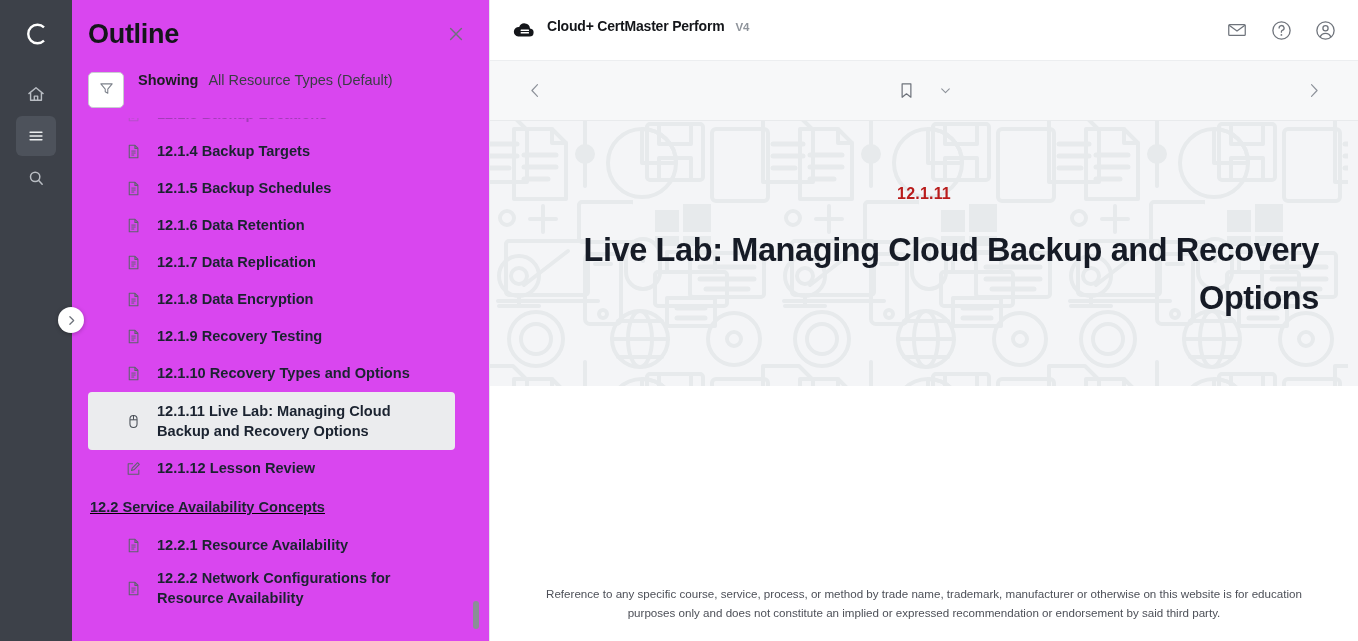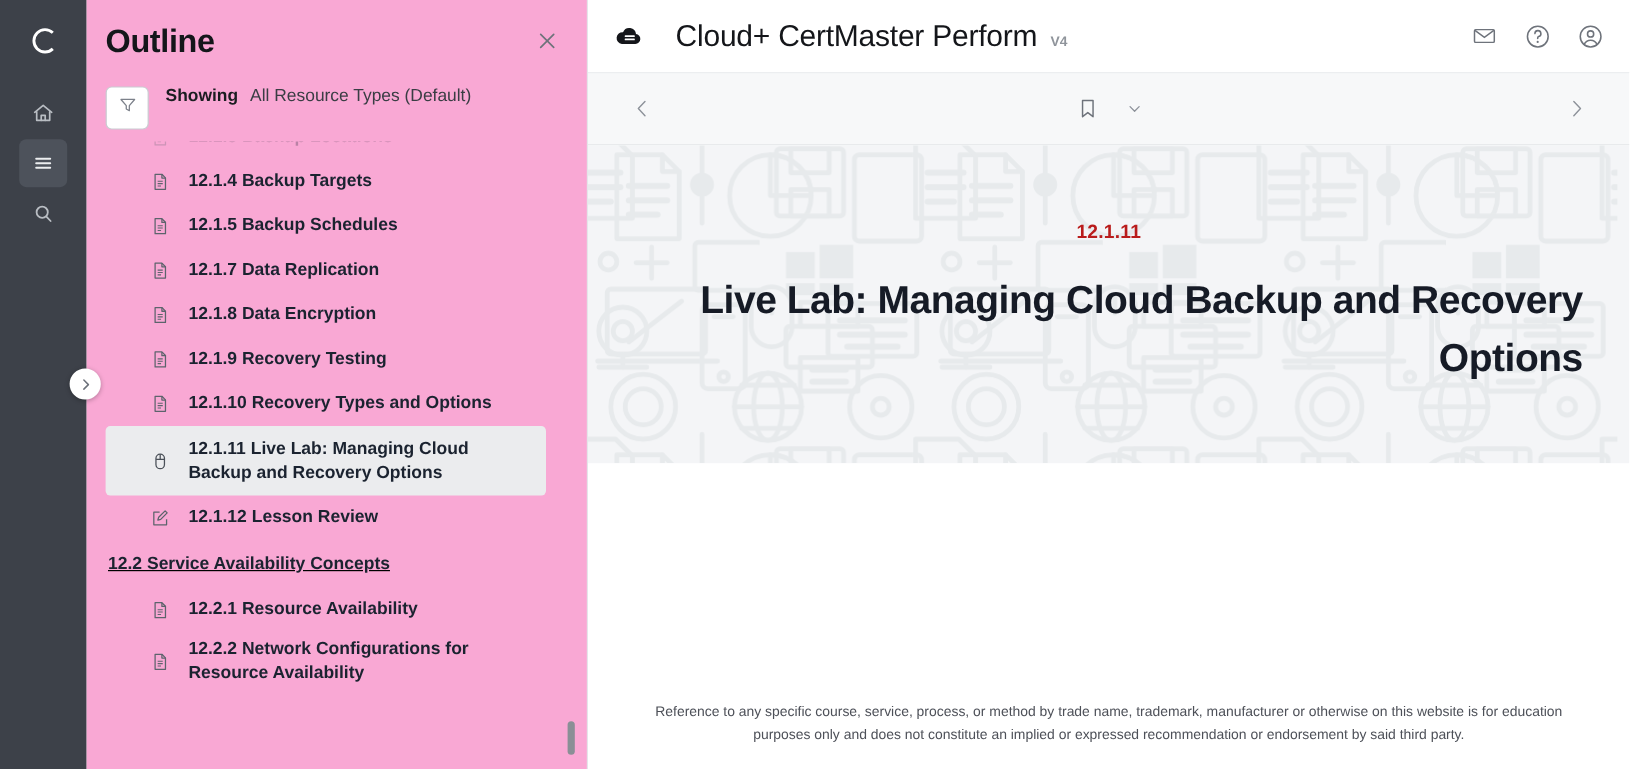--- a/index.html
+++ b/index.html
@@ -46,21 +46,21 @@
     box-shadow: 0 1px 4px rgba(0,0,0,.28);
     display: flex; align-items: center; justify-content: center;
     cursor: pointer;
     z-index: 6;
   }
 
   
   .outline {
     width: 418px; flex: 0 0 418px;
     height: 641px;
-    background: #f9a8d4;
+    background: #d946ef;
     position: relative;
     border-right: 1px solid #e4e6e9;
     display: flex; flex-direction: column;
   }
   .outline-head {
     height: 68px; flex: 0 0 68px;
     display: flex; align-items: center;
     padding: 0 20px 0 16px;
   }
   .outline-title {
@@ -155,23 +155,22 @@
   }
   .app-head {
     height: 60px; flex: 0 0 60px;
     background: #ffffff;
     display: flex; align-items: center;
     padding: 0 20px 0 22px;
   }
   .brand { display: flex; align-items: baseline; gap: 11px; flex: 1; }
   .brand-ico { align-self: center; display: flex; }
   .brand-name {
-    font-size: 25px; font-weight: normal; color: #14161a;
+    font-size: 14px; font-weight: bold; color: #14161a;
     letter-spacing: -.2px;
-    margin-left: 16px;
   }
   .brand-ver { font-size: 11.5px; font-weight: bold; color: #8f949b; }
   .head-icons { display: flex; align-items: center; gap: 18px; }
   .head-ico { width: 26px; height: 26px; display: flex; align-items: center; justify-content: center; cursor: pointer; }
 
   .nav-bar {
     height: 61px; flex: 0 0 61px;
     background: #f7f8f9;
     border-top: 1px solid #eceef0;
     border-bottom: 1px solid #e8eaec;
@@ -329,20 +328,34 @@
                 <path d="M6 3.2h8l4.2 4.2V20.8H6z"></path>
                 <path d="M14 3.2v4.4h4.2"></path>
                 <g stroke-width="1.3">
                   <line x1="9" y1="11.4" x2="15" y2="11.4"></line>
                   <line x1="9" y1="14.2" x2="15" y2="14.2"></line>
                   <line x1="9" y1="17" x2="13" y2="17"></line>
                 </g>
               </svg>
             </span>
             <span class="node-txt">12.1.5 Backup Schedules</span>
+          </div>
+          <div class="node lvl3">
+            <span class="node-ico">
+              <svg width="17" height="17" viewBox="0 0 24 24" fill="none" stroke="#5d636c" stroke-width="1.5" stroke-linejoin="round">
+                <path d="M6 3.2h8l4.2 4.2V20.8H6z"></path>
+                <path d="M14 3.2v4.4h4.2"></path>
+                <g stroke-width="1.3">
+                  <line x1="9" y1="11.4" x2="15" y2="11.4"></line>
+                  <line x1="9" y1="14.2" x2="15" y2="14.2"></line>
+                  <line x1="9" y1="17" x2="13" y2="17"></line>
+                </g>
+              </svg>
+            </span>
+            <span class="node-txt">12.1.6 Data Retention</span>
           </div>
           <div class="node lvl3">
             <span class="node-ico">
               <svg width="17" height="17" viewBox="0 0 24 24" fill="none" stroke="#5d636c" stroke-width="1.5" stroke-linejoin="round">
                 <path d="M6 3.2h8l4.2 4.2V20.8H6z"></path>
                 <path d="M14 3.2v4.4h4.2"></path>
                 <g stroke-width="1.3">
                   <line x1="9" y1="11.4" x2="15" y2="11.4"></line>
                   <line x1="9" y1="14.2" x2="15" y2="14.2"></line>
                   <line x1="9" y1="17" x2="13" y2="17"></line>

